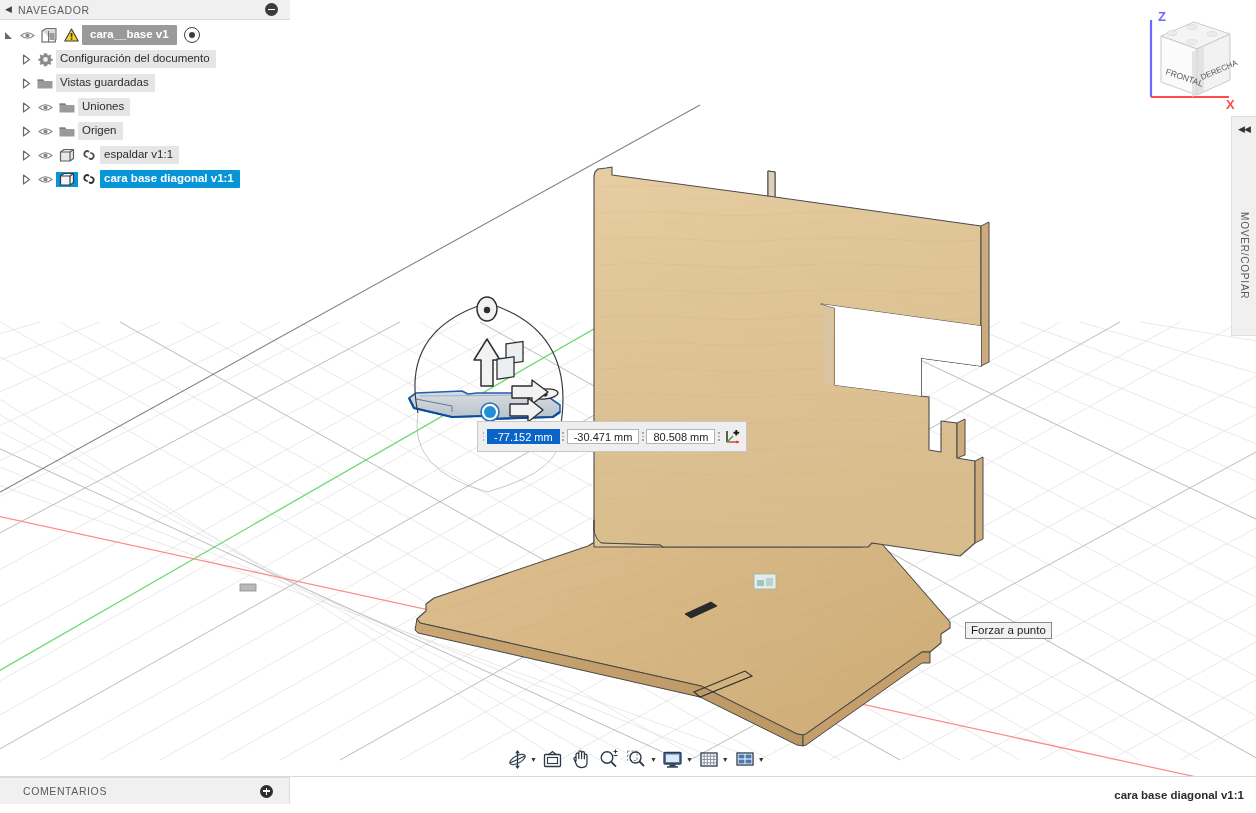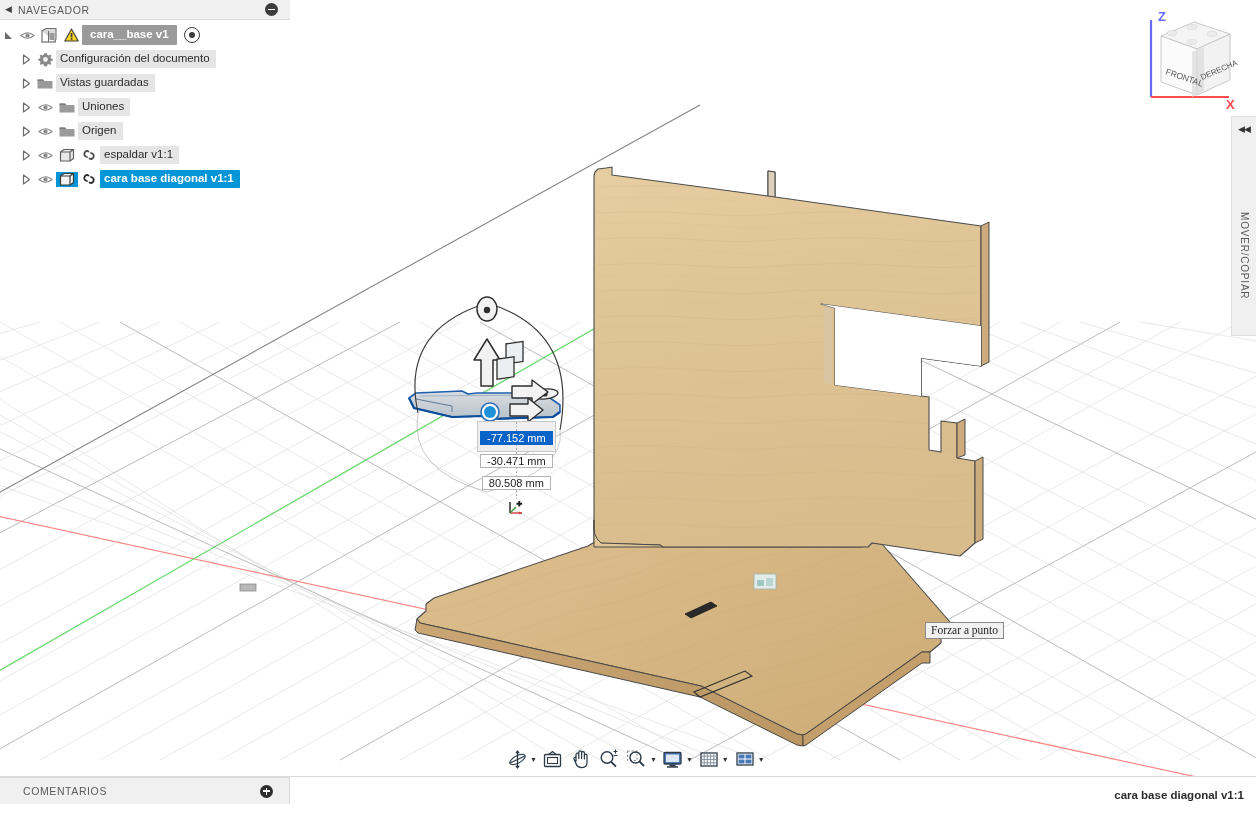--- a/index.html
+++ b/index.html
@@ -103,39 +103,38 @@
   #rightpanel .arrows{font-size:9px;color:#333;margin-top:7px;letter-spacing:-1px;}
   #rightpanel .vt{
     writing-mode:vertical-rl;text-orientation:mixed;
     font-size:10px;color:#5a5a5a;letter-spacing:.8px;margin-top:78px;
   }
 
   
   #dimrow{
     position:absolute;left:477px;top:421px;height:31px;
     background:#eeeeee;border:1px solid #c8c8c8;
-    display:flex;align-items:center;z-index:30;padding:0 2px;box-sizing:border-box;flex-direction:column;
+    display:flex;align-items:center;z-index:30;padding:0 2px;box-sizing:border-box;
   }
   .dimgrip{width:7px;height:15px;display:flex;flex-direction:column;justify-content:center;align-items:center;gap:2px;}
   .dimgrip i{width:1.6px;height:1.6px;background:#9a9a9a;border-radius:50%;display:block;}
   .dimfield{
     height:15px;border:1px solid #b4b4b4;background:#fff;
     font-size:11px;color:#222;display:flex;align-items:center;justify-content:center;
     box-sizing:border-box;padding:0 6px;min-width:62px;
   }
   .dimfield.active{background:#0a64c8;color:#ffffff;border-color:#0a64c8;}
   .dimtriad{width:22px;height:17px;display:flex;align-items:center;justify-content:center;}
 
   
   #tooltip{
-    position:absolute;left:925px;top:622px;
+    position:absolute;left:965px;top:622px;
     background:#f1f1f1;border:1px solid #8a8a8a;
     font-size:11.5px;color:#1e1e1e;padding:1px 5px 2px;z-index:45;
     white-space:nowrap;
-    font-family:Liberation Serif, serif;
   }
 
   
   #viewcube{position:absolute;right:6px;top:4px;width:116px;height:110px;z-index:38;}
 </style>
 </head>
 <body>
 
 <div id="viewport">
   <svg width="1256" height="813" viewBox="0 0 1256 813">

